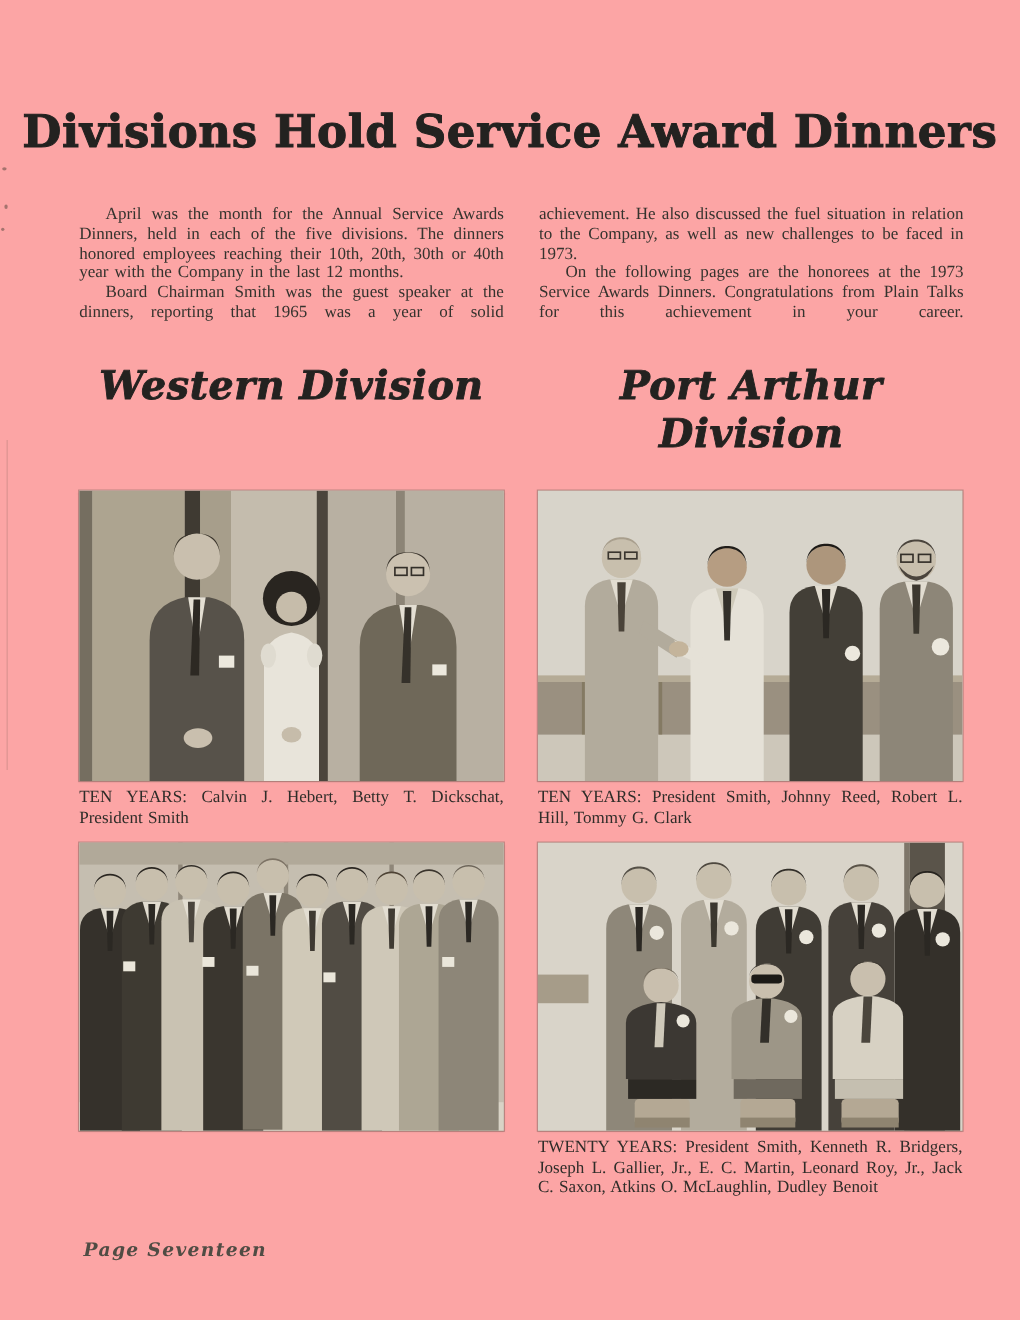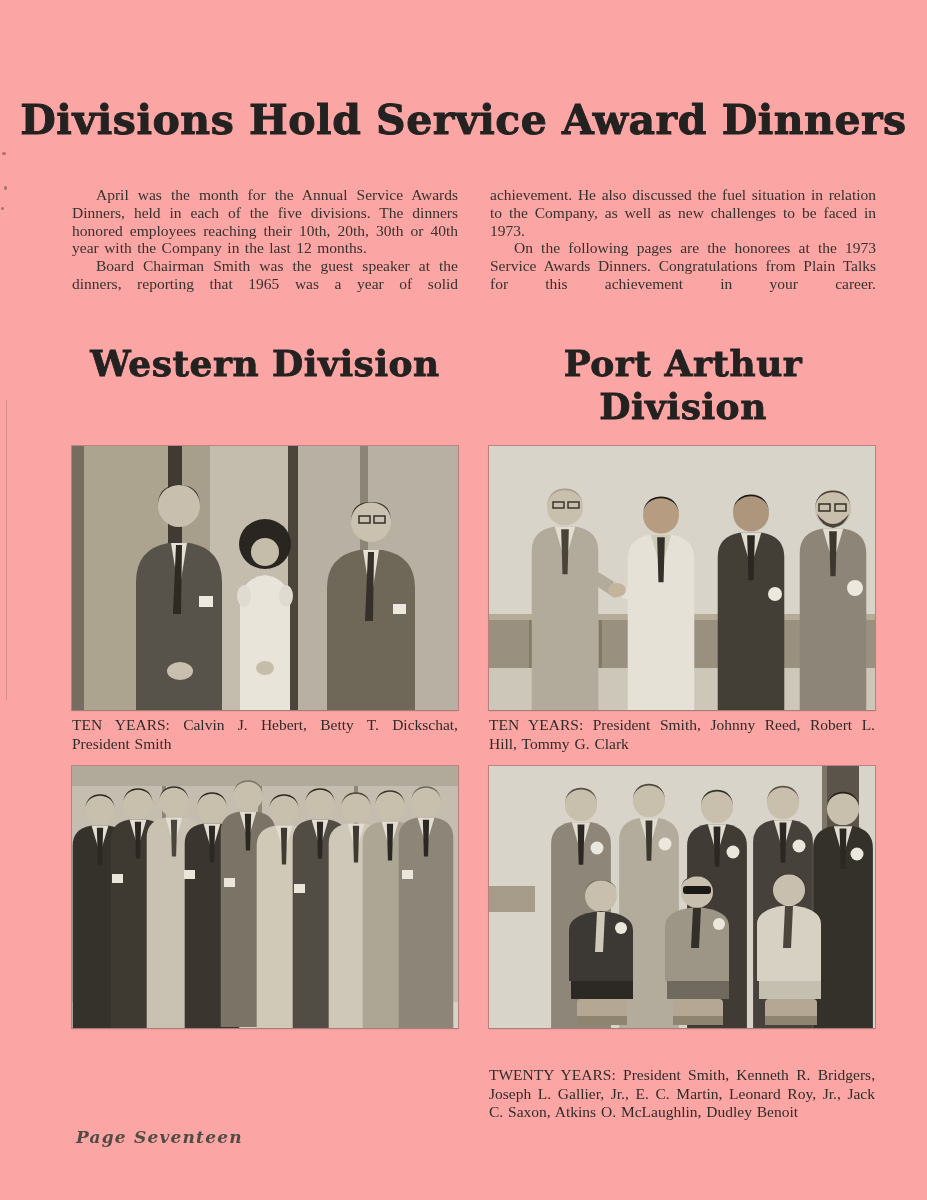--- a/index.html
+++ b/index.html
@@ -18,45 +18,45 @@
     position:absolute;top:186px;width:386px;
     font-size:15.5px;line-height:17.8px;text-align:justify;
     color:#35332e;word-spacing:1.6px;
   }
   .col-left{left:72px;}
   .col-right{left:490px;}
   .col p{margin:0;text-indent:24px;}
   .col p.cont{text-indent:0;}
   .col p.stretch{text-align-last:justify;}
   .heading{
-    position:absolute;top:342px;width:386px;text-align:center;
+    position:absolute;top:330px;width:386px;text-align:center;
     font-family:"DejaVu Serif",serif;font-weight:900;font-size:36px;
     line-height:43px;letter-spacing:.5px;color:#232220;
-    -webkit-text-stroke:.8px #232220;margin:0;
+    -webkit-text-stroke:.8px #232220;margin:0;font-style:italic;
   }
   .heading-left{left:72px;}
   .heading-right{left:490px;}
   .photo{
     position:absolute;overflow:hidden;background:#c9c3b6;
     box-shadow:0 0 0 1px rgba(80,75,65,.35), 0 1px 2px rgba(80,75,65,.25);
   }
   .photo svg{display:block;width:100%;height:100%;}
   .p1{left:72px; top:446px;width:386px;height:264px;}
   .p2{left:489px;top:446px;width:386px;height:264px;}
   .p3{left:72px; top:766px;width:386px;height:262px;}
   .p4{left:489px;top:766px;width:386px;height:262px;}
   .caption{
     position:absolute;width:386px;font-weight:normal;
     font-size:15.5px;line-height:18.6px;text-align:justify;
     color:#2f2d29;word-spacing:1px;
   }
   .c1{left:72px; top:716px;}
   .c2{left:489px;top:716px;}
   .c3{left:72px; top:1034px;}
-  .c4{left:489px;top:1034px;margin-top:32px;}
+  .c4{left:489px;top:1034px;}
   .footer{
     position:absolute;left:76px;top:1127px;
     font-family:"DejaVu Serif",serif;font-style:italic;font-weight:bold;
     font-size:17px;letter-spacing:1.2px;color:#504c44;
   }
   .edge-line{position:absolute;left:6px;top:400px;width:1px;height:300px;background:rgba(60,55,45,.18);}
   .speck{position:absolute;background:rgba(60,55,45,.45);border-radius:50%;}
   .s1{left:2px;top:152px;width:4px;height:3px;}
   .s2{left:4px;top:186px;width:3px;height:4px;}
   .s3{left:1px;top:207px;width:3px;height:3px;}

